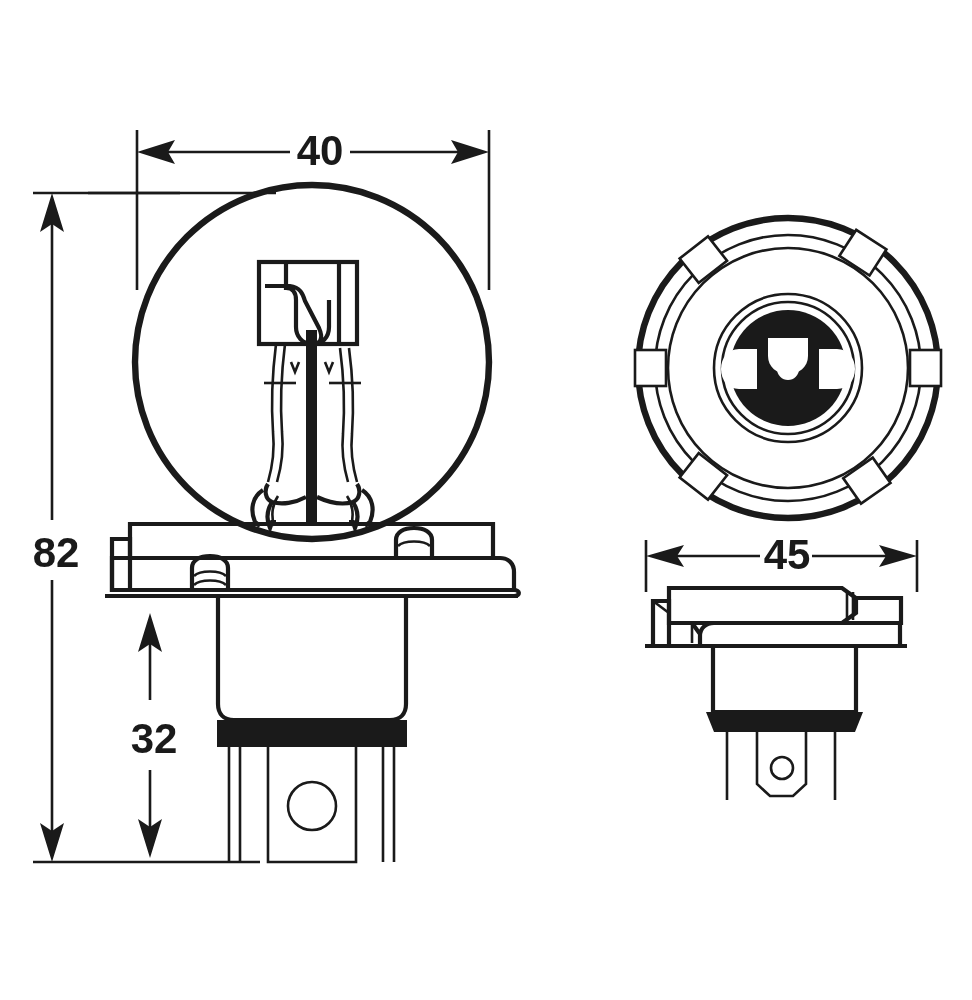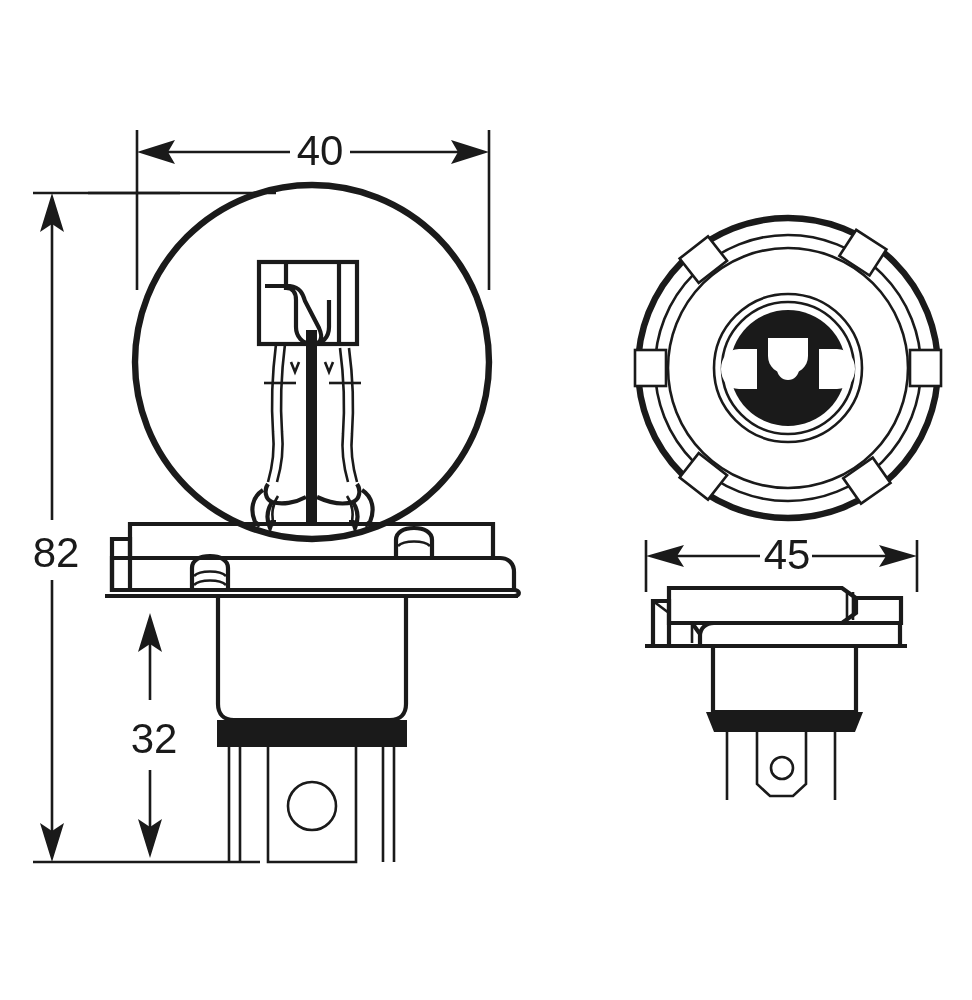--- a/index.html
+++ b/index.html
@@ -11,20 +11,21 @@
     width: 972px;
     height: 1000px;
     font-family: "Liberation Sans", sans-serif;
     overflow: hidden;
   }
   #drawing-root {
     position: relative;
     width: 972px;
     height: 752px;
     background: #ffffff;
+    font-weight: bold;
   }
   svg#tech-drawing {
     display: block;
     width: 972px;
     height: 1000px;
     background: #ffffff;
   }
   .ln {
     stroke: #1a1a1a;
     fill: none;

